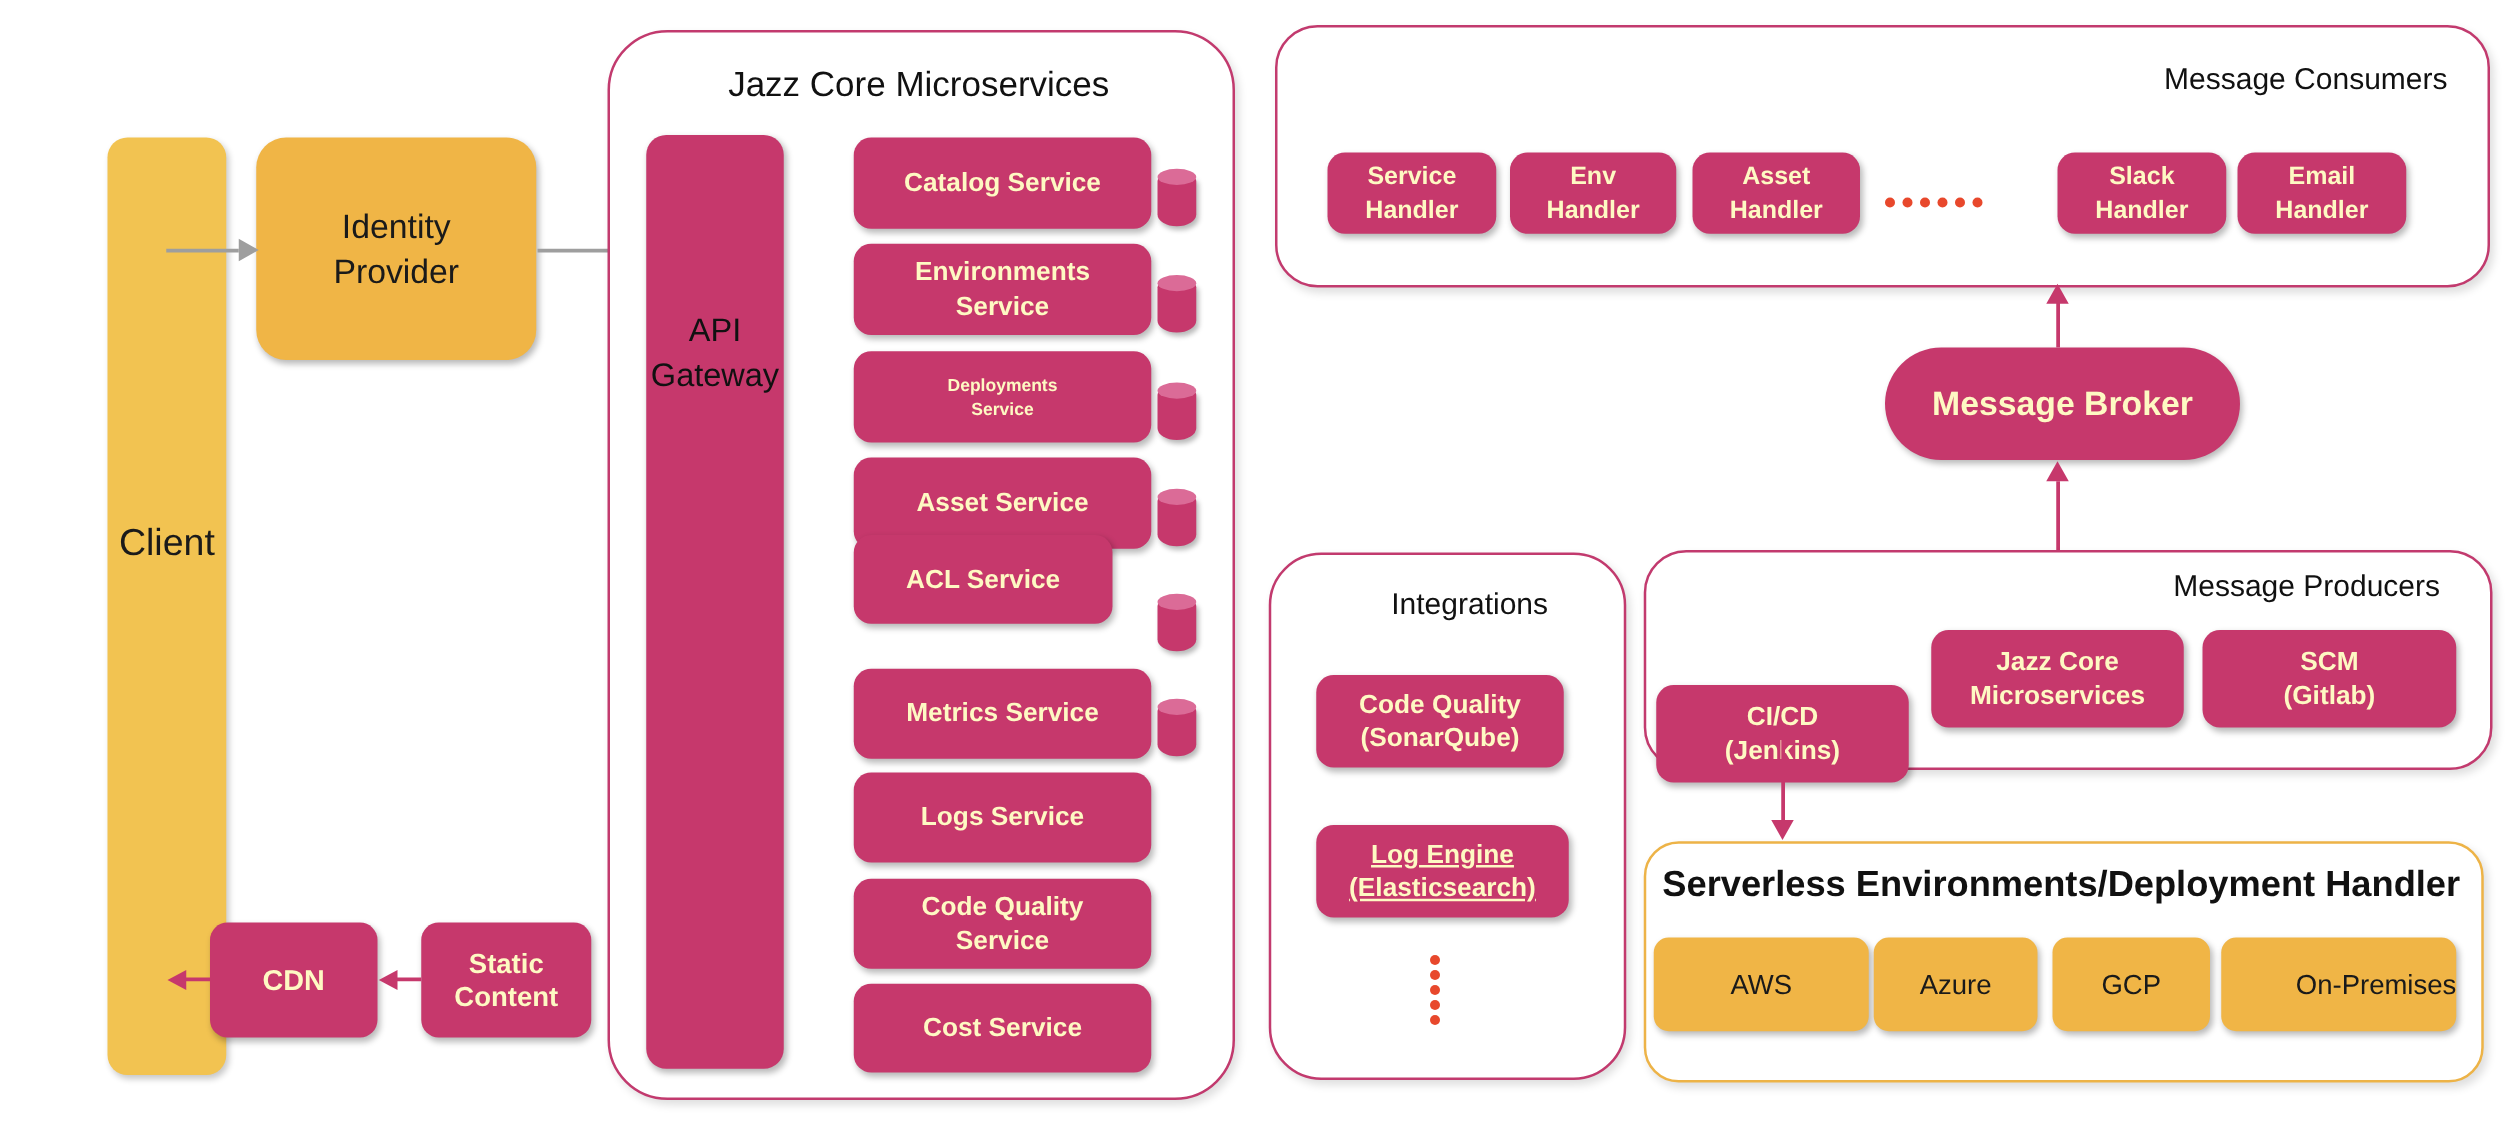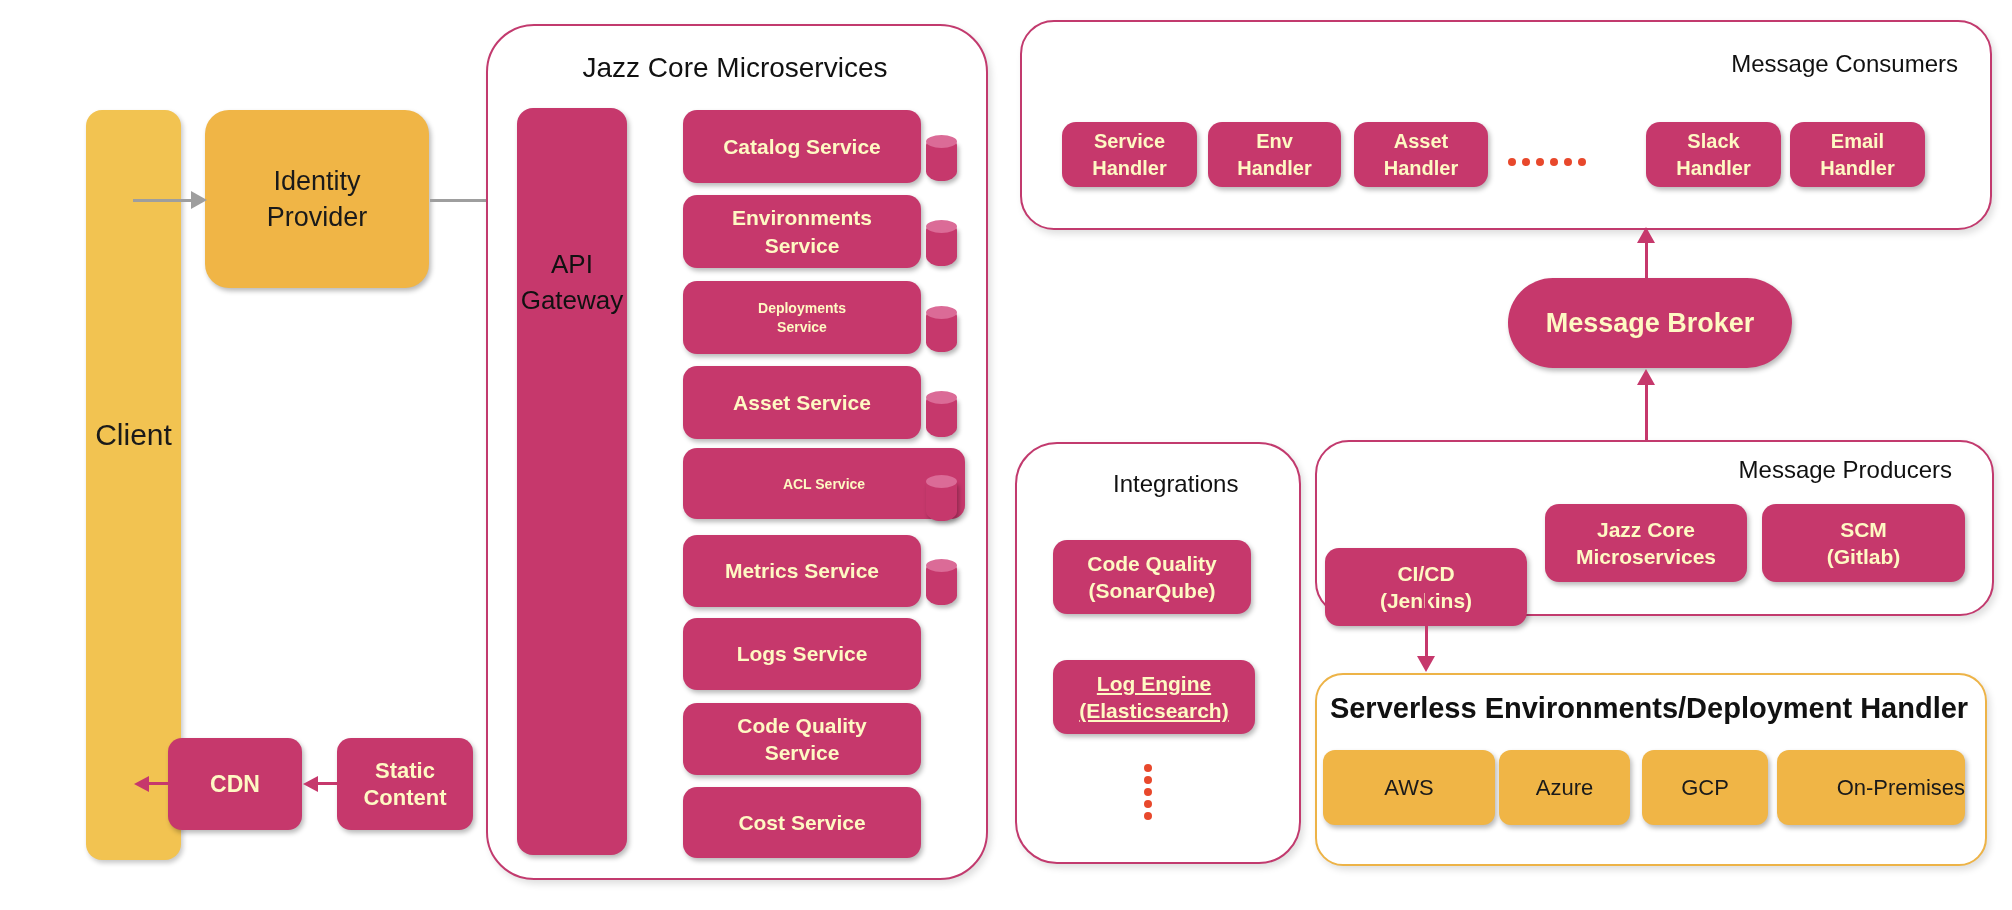--- a/index.html
+++ b/index.html
@@ -100,21 +100,21 @@
     <span class="lbl" style="line-height:1.3;">Environments
 Service</span>
     </div>
   <div class="box pink" style="left:683px;top:281px;width:238px;height:73px;font-size:14px;">
     <span class="lbl" style="line-height:1.3;">Deployments
 Service</span>
     </div>
   <div class="box pink" style="left:683px;top:366px;width:238px;height:73px;font-size:21px;">
     <span class="lbl">Asset Service</span>
     </div>
-  <div class="box pink" style="left:683px;top:448px;width:282px;height:71px;font-size:14px;">
+  <div class="box pink" style="left:683px;top:428px;width:207px;height:71px;font-size:21px;">
     <span class="lbl">ACL Service</span>
     </div>
   <div class="box pink" style="left:683px;top:535px;width:238px;height:72px;font-size:21px;">
     <span class="lbl">Metrics Service</span>
     </div>
   <div class="box pink" style="left:683px;top:618px;width:238px;height:72px;font-size:21px;">
     <span class="lbl">Logs Service</span>
     </div>
   <div class="box pink" style="left:683px;top:703px;width:238px;height:72px;font-size:21px;">
     <span class="lbl" style="line-height:1.3;">Code Quality

